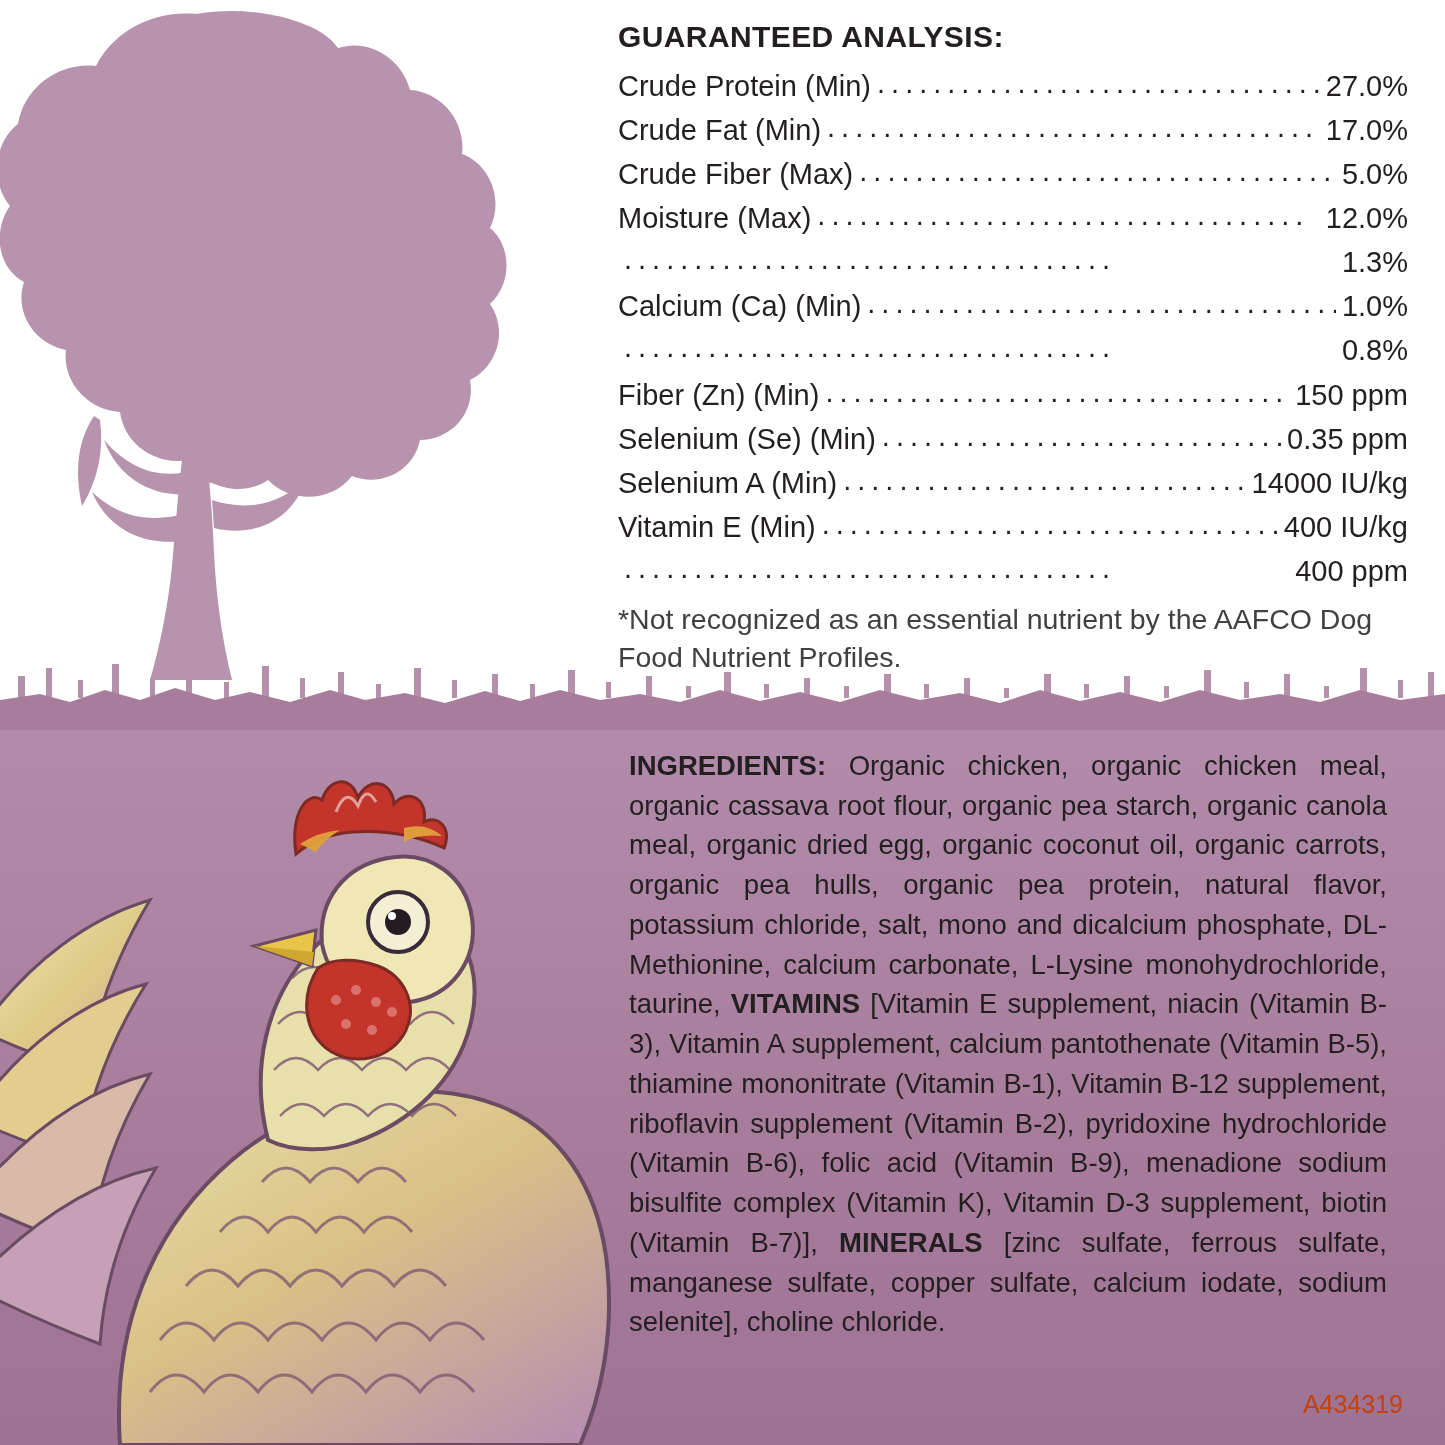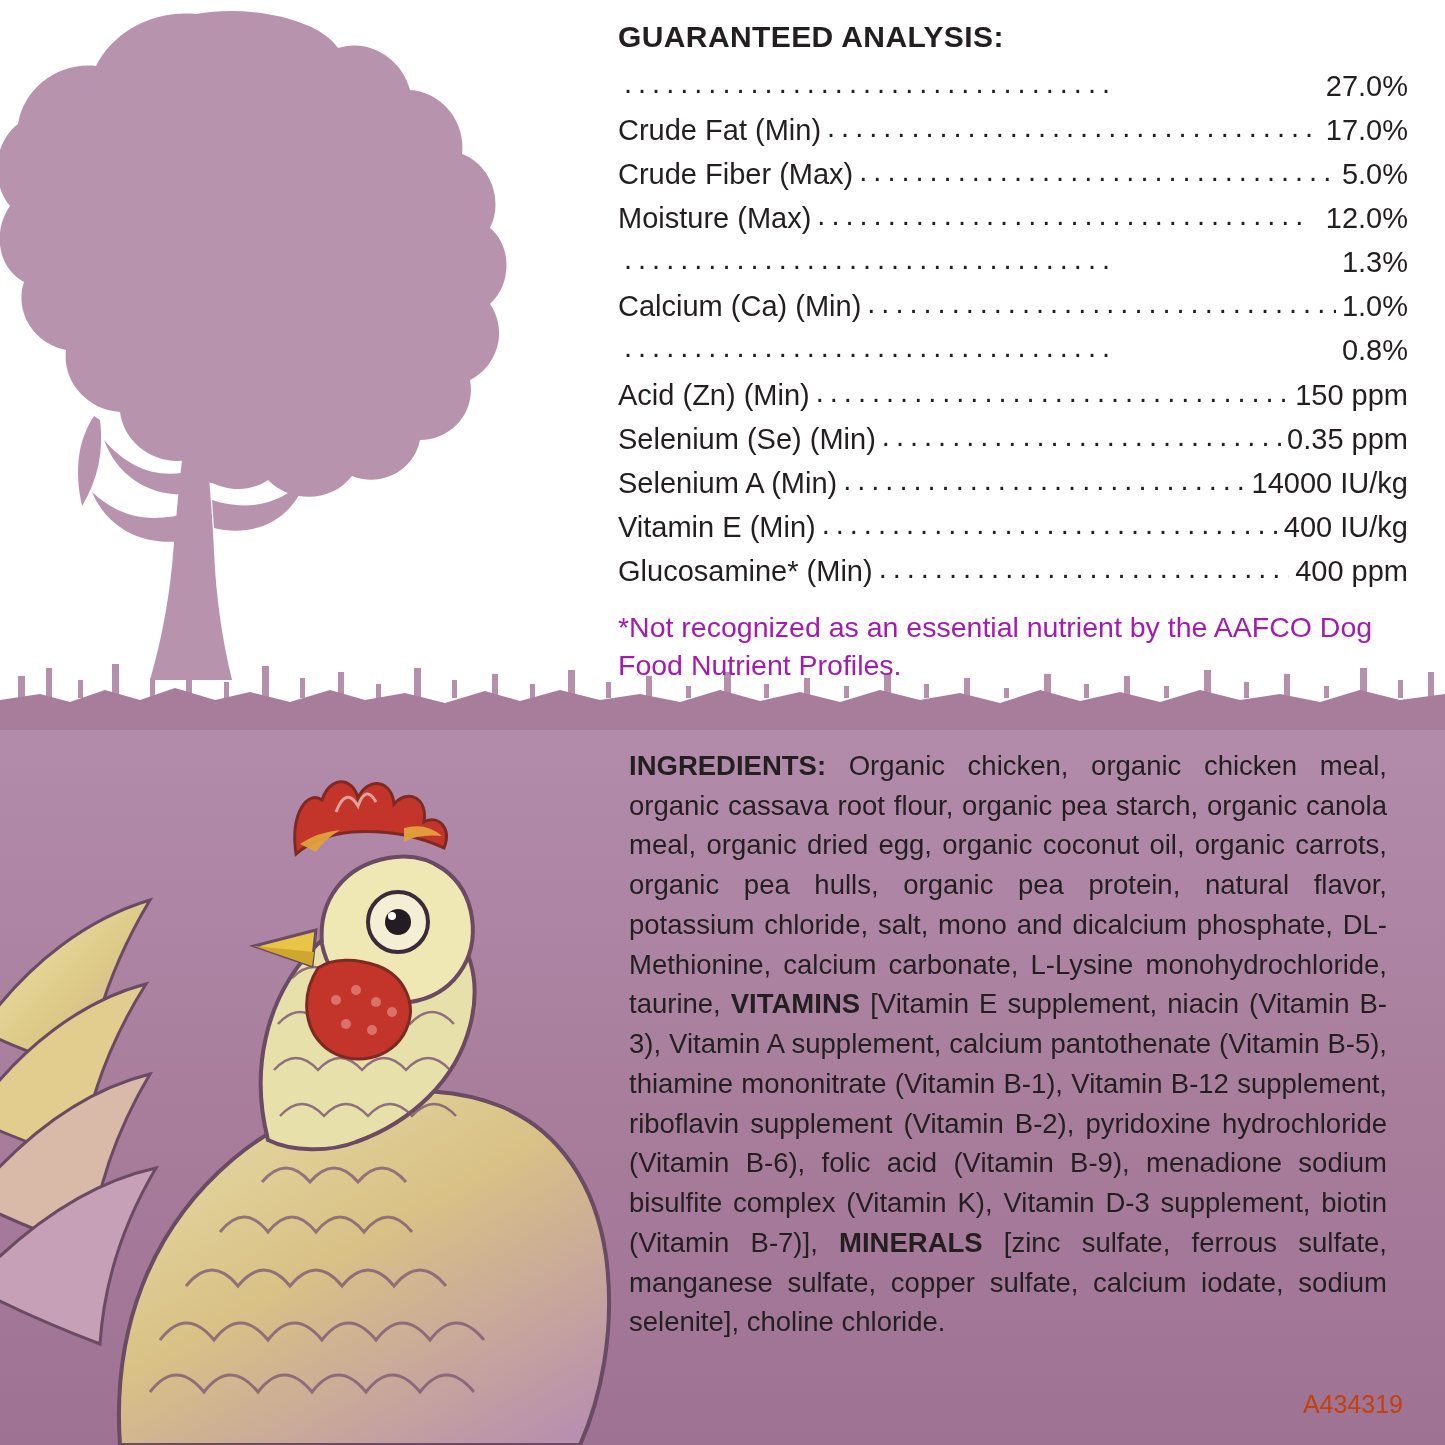--- a/index.html
+++ b/index.html
@@ -69,23 +69,23 @@
     letter-spacing: 6px;
     color: #231f20;
     transform: translateY(-3px);
   }
   .ga-value {
     flex: 0 0 auto;
     text-align: right;
   }
   .footnote {
     font-size: 28.5px;
-    color: #a21caf;
+    color: #404040;
     line-height: 1.33;
-    margin-top: 16px;
+    margin-top: 8px;
   }
 
   .ingredients-panel {
     position: absolute;
     left: 613px;
     top: 730px;
     width: 790px;
   }
   .ingredients-text {
     font-size: 27.5px;
@@ -306,20 +306,21 @@
           <circle cx="392" cy="1012" r="5"></circle>
         </g>
       </g>
     </svg>
   </div>
 
   <div class="analysis-panel">
     <div class="panel-title">GUARANTEED ANALYSIS:</div>
 
     <div class="ga-row">
+      <span class="ga-label">Crude Protein (Min)</span>
       <span class="ga-dots">...................................</span>
       <span class="ga-value">27.0%</span>
     </div>
     <div class="ga-row">
       <span class="ga-label">Crude Fat (Min)</span>
       <span class="ga-dots">...................................</span>
       <span class="ga-value">17.0%</span>
     </div>
     <div class="ga-row">
       <span class="ga-label">Crude Fiber (Max)</span>
@@ -338,41 +339,40 @@
     <div class="ga-row">
       <span class="ga-label">Calcium (Ca) (Min)</span>
       <span class="ga-dots">...................................</span>
       <span class="ga-value">1.0%</span>
     </div>
     <div class="ga-row">
       <span class="ga-dots">...................................</span>
       <span class="ga-value">0.8%</span>
     </div>
     <div class="ga-row">
-      <span class="ga-label">Acid (Zn) (Min)</span>
+      <span class="ga-label">Fiber (Zn) (Min)</span>
       <span class="ga-dots">...................................</span>
       <span class="ga-value">150 ppm</span>
     </div>
     <div class="ga-row">
       <span class="ga-label">Selenium (Se) (Min)</span>
       <span class="ga-dots">...................................</span>
       <span class="ga-value">0.35 ppm</span>
     </div>
     <div class="ga-row">
       <span class="ga-label">Selenium A (Min)</span>
       <span class="ga-dots">...................................</span>
       <span class="ga-value">14000 IU/kg</span>
     </div>
     <div class="ga-row">
       <span class="ga-label">Vitamin E (Min)</span>
       <span class="ga-dots">...................................</span>
       <span class="ga-value">400 IU/kg</span>
     </div>
     <div class="ga-row">
-      <span class="ga-label">Glucosamine* (Min)</span>
       <span class="ga-dots">...................................</span>
       <span class="ga-value">400 ppm</span>
     </div>
 
     <div class="footnote">*Not recognized as an essential nutrient by the AAFCO Dog Food Nutrient Profiles.</div>
   </div>
 
   <div class="ingredients-panel">
     <p class="ingredients-text"><span class="ing-head">INGREDIENTS:</span><span> Organic chicken, organic chicken meal, organic cassava root flour, organic pea starch, organic canola meal, organic dried egg, organic coconut oil, organic carrots, organic pea hulls, organic pea protein, natural flavor, potassium chloride, salt, mono and dicalcium phosphate, DL-Methionine, calcium carbonate, L-Lysine monohydrochloride, taurine, </span><b>VITAMINS</b><span> [Vitamin E supplement, niacin (Vitamin B-3), Vitamin A supplement, calcium pantothenate (Vitamin B-5), thiamine mononitrate (Vitamin B-1), Vitamin B-12 supplement, riboflavin supplement (Vitamin B-2), pyridoxine hydrochloride (Vitamin B-6), folic acid (Vitamin B-9), menadione sodium bisulfite complex (Vitamin K), Vitamin D-3 supplement, biotin (Vitamin B-7)], </span><b>MINERALS</b><span> [zinc sulfate, ferrous sulfate, manganese sulfate, copper sulfate, calcium iodate, sodium selenite], choline chloride.</span></p>
   </div>

